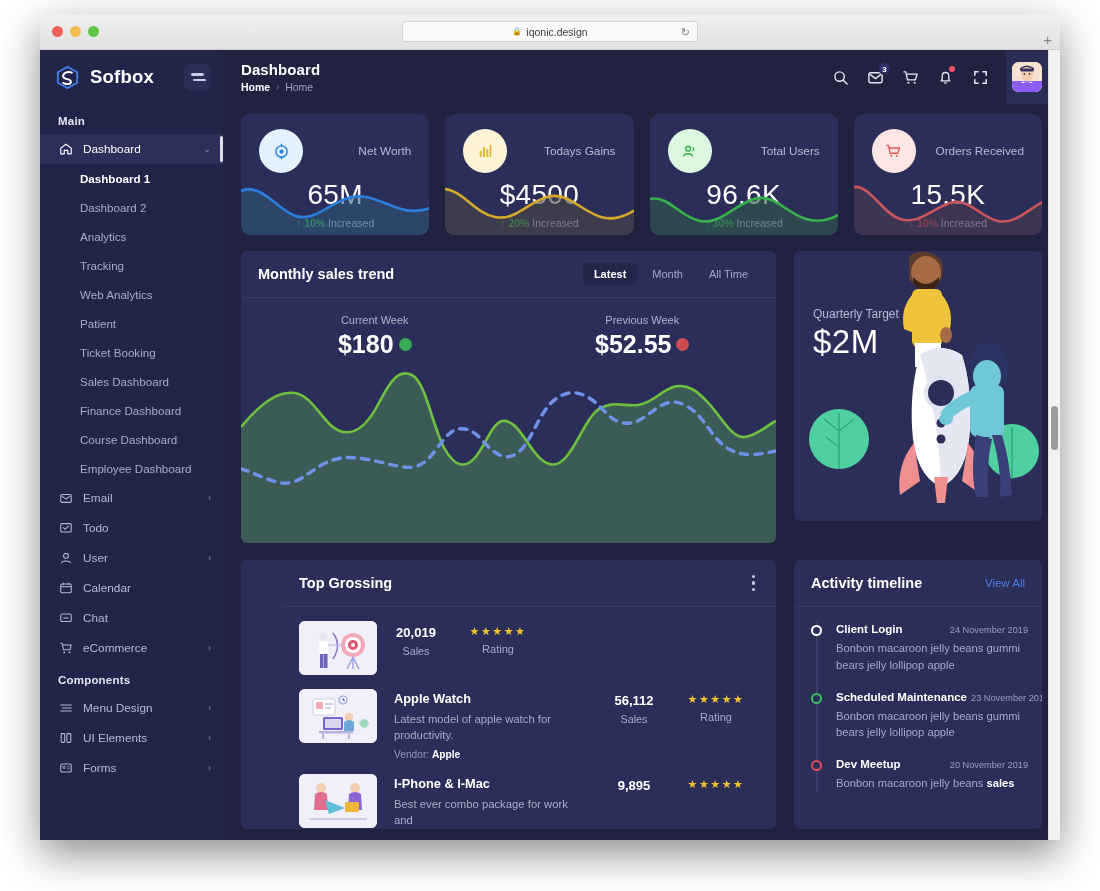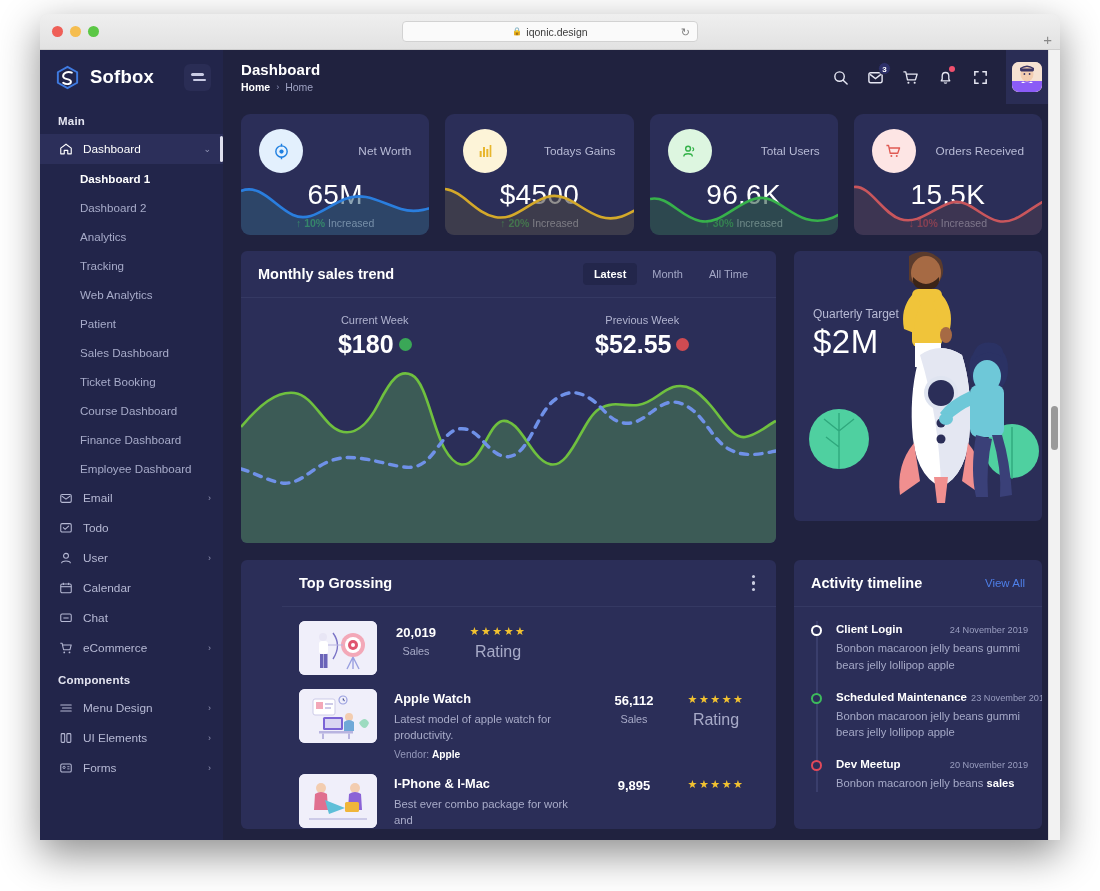--- a/index.html
+++ b/index.html
@@ -214,21 +214,21 @@
   .product-info { flex: 1; padding-left: 17px; padding-right: 8px; }
   .product-name { font-size: 12.8px; color: #ffffff; font-weight: 700; }
   .product-desc { font-size: 11.3px; color: #a8abc8; margin-top: 4px; line-height: 1.45; }
   .product-vendor { font-size: 10.2px; color: #9498ba; margin-top: 5px; }
   .product-vendor b { color: #ffffff; }
   .product-sales { flex: 0 0 78px; text-align: center; padding-top: 4px; }
   .sales-num { font-size: 13px; color: #fff; font-weight: 700; }
   .sales-cap { font-size: 10.8px; color: #a8abc8; margin-top: 5px; }
   .product-rating { flex: 0 0 86px; text-align: center; padding-top: 4px; }
   .stars { font-size: 11px; color: #f2c230; letter-spacing: 1.5px; }
-  .rating-cap { font-size: 16px; color: #a8abc8; margin-top: 5px; }
+  .rating-cap { font-size: 11px; color: #a8abc8; margin-top: 5px; }
 
   #timeline-card { flex: 0 0 248px; background: #2b2e58; border-radius: 6px; overflow: hidden; }
   #view-all { font-size: 11.5px; color: #4e7fe8; cursor: pointer; }
   #timeline-list { position: relative; padding: 16px 14px 0 14px; }
   #timeline-line { position: absolute; left: 22px; top: 14px; bottom: 0; width: 1.5px; background: #3a3e6c; }
   .tl-item { position: relative; padding-left: 28px; margin-bottom: 17px; }
   .tl-bullet {
     position: absolute; left: 3px; top: 2px;
     width: 11px; height: 11px; border-radius: 50%;
     border: 2.5px solid; background: #2b2e58;
@@ -300,24 +300,24 @@
         <span class="lbl">Dashboard</span>
         <span class="chev">⌄</span>
       </div>
 
       <div class="nav-sub current">Dashboard 1</div>
       <div class="nav-sub">Dashboard 2</div>
       <div class="nav-sub">Analytics</div>
       <div class="nav-sub">Tracking</div>
       <div class="nav-sub">Web Analytics</div>
       <div class="nav-sub">Patient</div>
+      <div class="nav-sub">Ticket Booking</div>
       <div class="nav-sub">Sales Dashboard</div>
-      <div class="nav-sub">Ticket Booking</div>
+      <div class="nav-sub">Finance Dashboard</div>
       <div class="nav-sub">Course Dashboard</div>
-      <div class="nav-sub">Finance Dashboard</div>
       <div class="nav-sub">Employee Dashboard</div>
 
       <div class="nav-item">
         <span class="ico">
           <svg viewBox="0 0 16 16" width="14" height="14">
               <rect x="2" y="4" width="12" height="9" rx="1.5" fill="none" stroke="#b6b9d4" stroke-width="1.2"></rect>
               <path d="M3 5.5 L8 9.3 L13 5.5" fill="none" stroke="#b6b9d4" stroke-width="1.2"></path>
             </svg>
         </span>
         <span class="lbl">Email</span>

